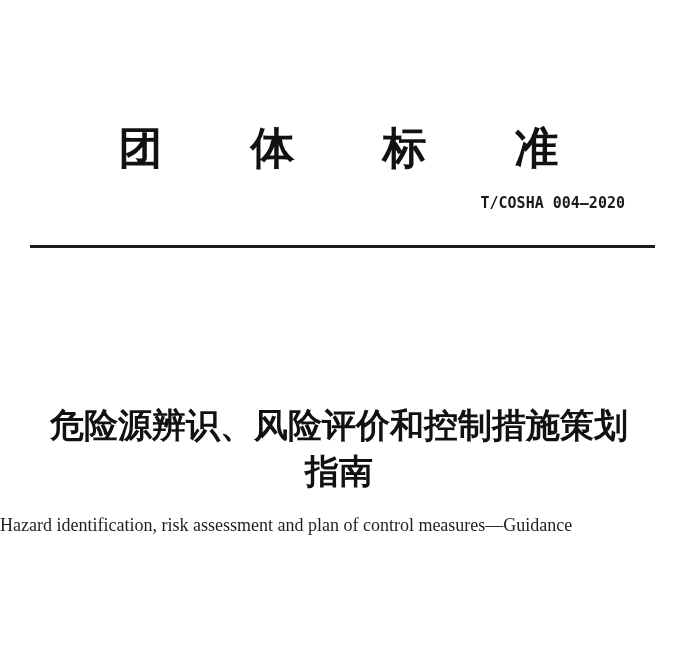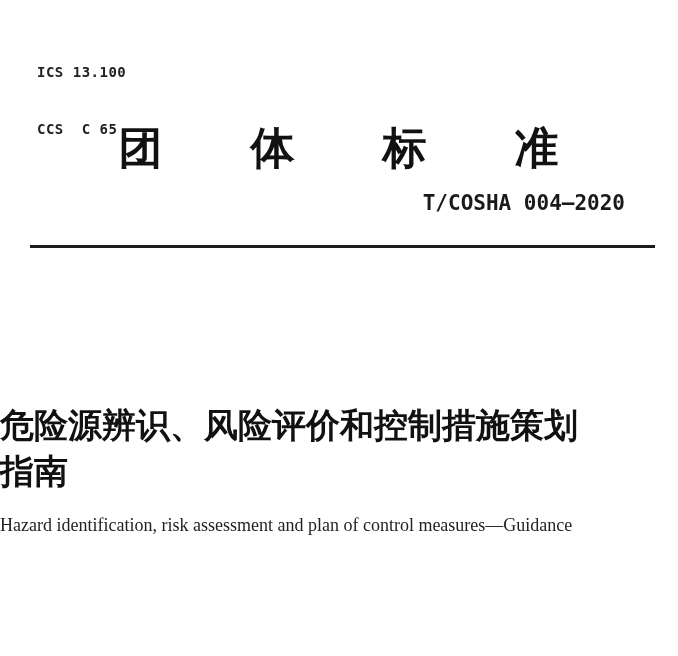--- a/index.html
+++ b/index.html
@@ -41,40 +41,41 @@
     line-height: 44px;
     letter-spacing: 88px;
     white-space: nowrap;
     color: #111111;
   }
   .standard-number {
     position: absolute;
     top: 195px;
     right: 53px;
     font-family: "DejaVu Sans Mono", "Liberation Mono", monospace;
-    font-size: 21px;
+    font-size: 15px;
     font-weight: bold;
     line-height: 17px;
     white-space: pre;
     color: #1a1a1a;
   }
   .header-divider {
     position: absolute;
     left: 30px;
     top: 245px;
     width: 625px;
     height: 3px;
     background: #1c1c1c;
     border: none;
   }
   .main-title {
     position: absolute;
     top: 402px;
     left: 0;
     width: 100%;
+    text-align: center;
     font-size: 34px;
     font-weight: bold;
     line-height: 46px;
     color: #111111;
     white-space: nowrap;
   }
   .english-title {
     position: absolute;
     top: 513px;
     left: 0;
@@ -86,24 +87,20 @@
     font-weight: normal;
     color: #1f1f1f;
     white-space: nowrap;
   }
 </style>
 </head>
 <body>
 
 <div class="page">
 
-  <div class="ics-block">
-    <div>ICS 13.100</div>
-    <div>CCS  C 65</div>
-  </div>
 
   <div class="category-title">团体标准</div>
 
   <div class="standard-number">T/COSHA 004—2020</div>
 
   <div class="header-divider"></div>
 
   <div class="main-title">
     <div>危险源辨识、风险评价和控制措施策划</div>
     <div>指南</div>

